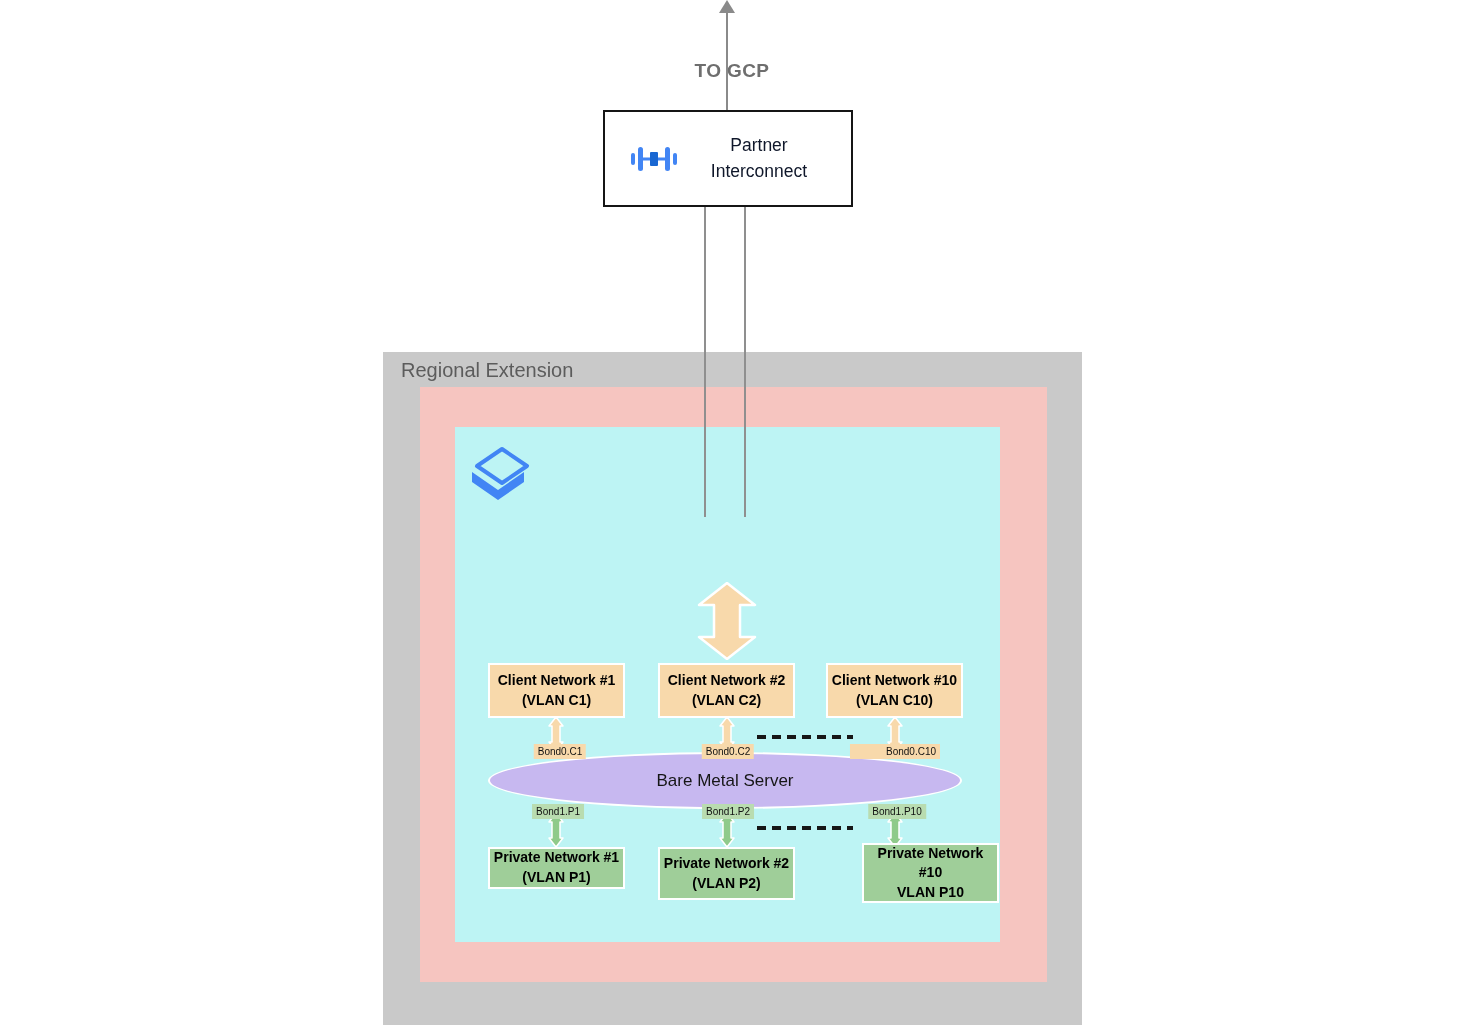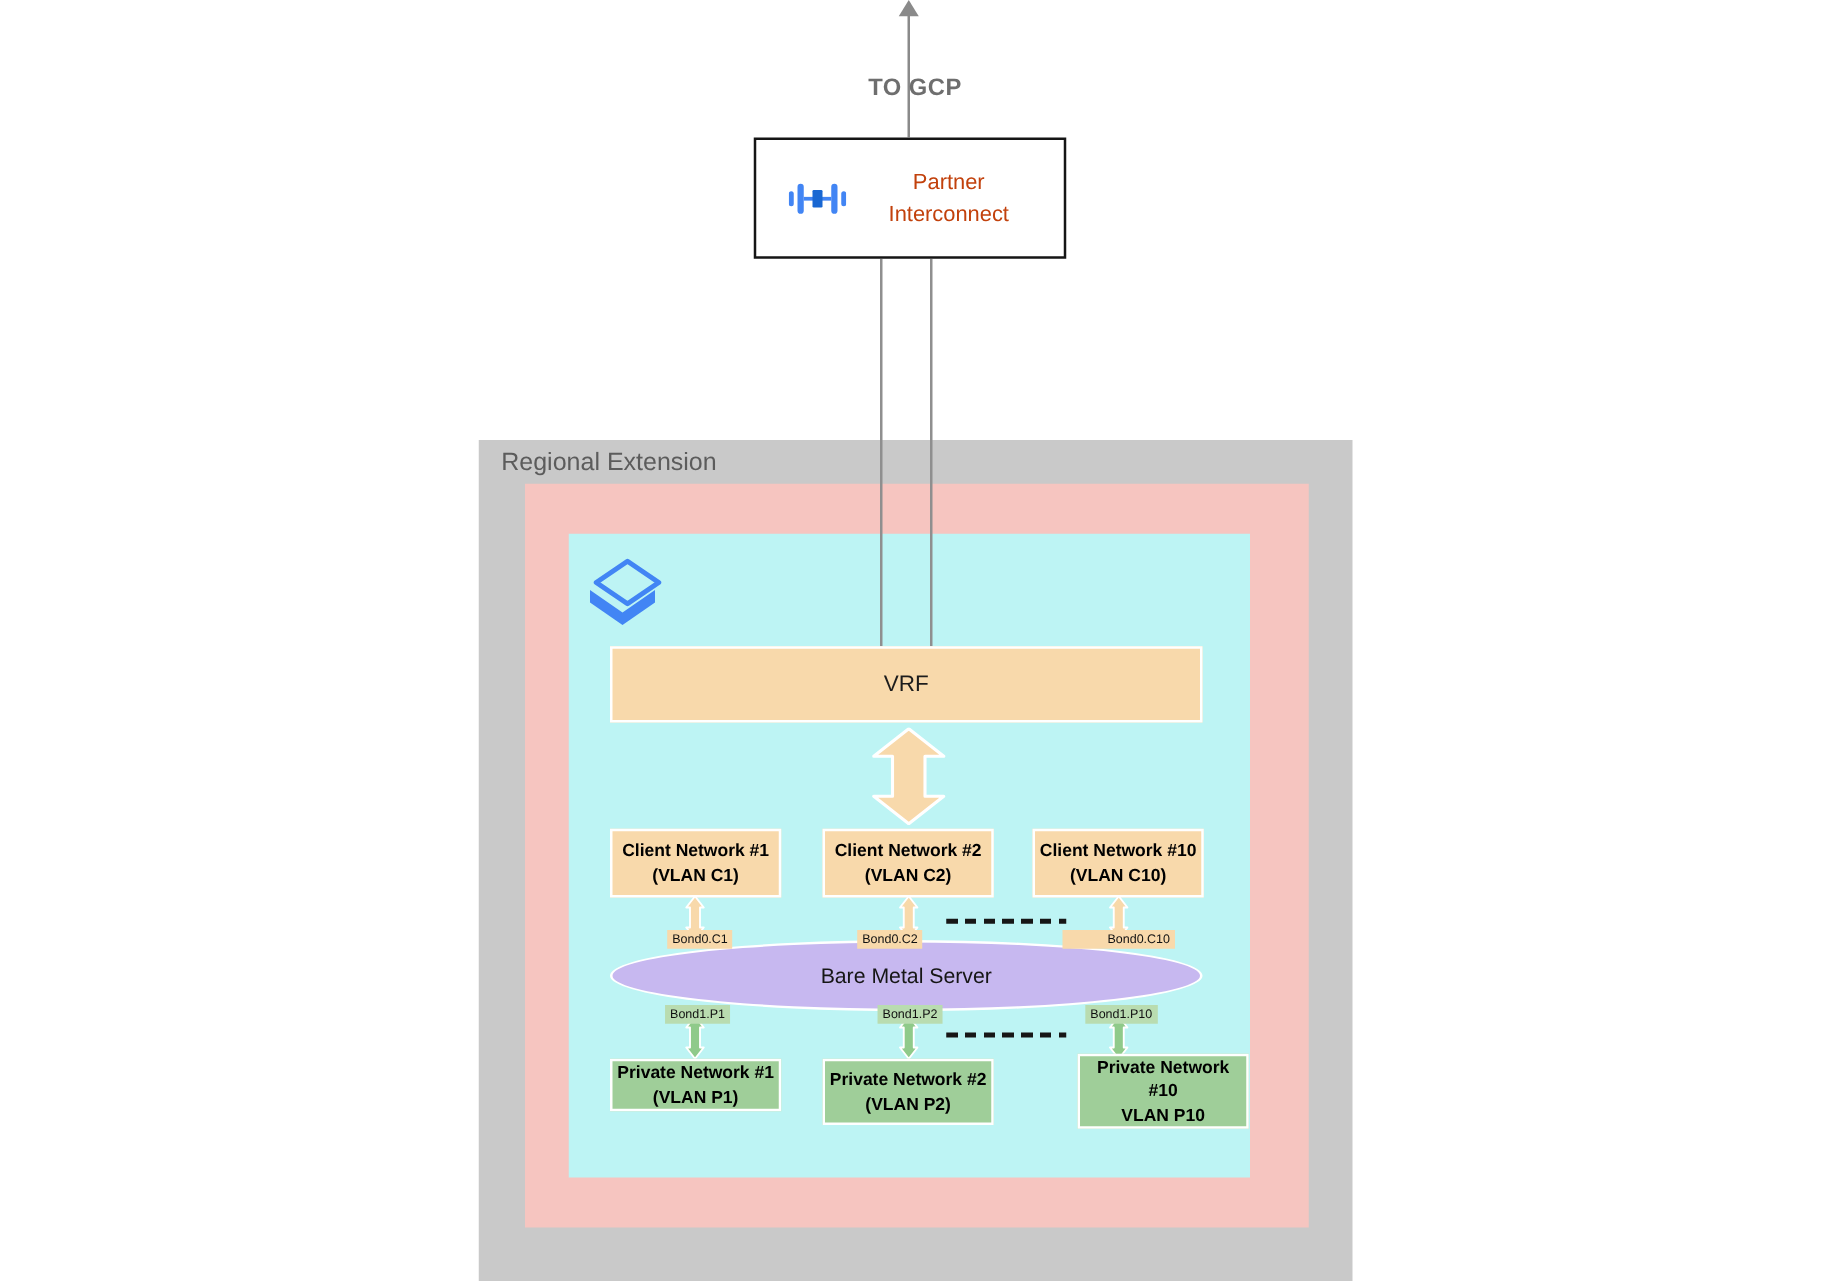--- a/index.html
+++ b/index.html
@@ -13,21 +13,21 @@
       border-left:8px solid transparent; border-right:8px solid transparent;
       border-bottom:13px solid var(--line-gray,#8a8a8a); }
   .top-arrow-line { left:726px; top:11px; width:2px; height:99px; background:var(--line-gray,#8a8a8a); }
   .to-gcp { left:652px; top:60px; width:160px; text-align:center;
       font-size:19px; font-weight:bold; color:#6e6e6e; letter-spacing:.4px; }
 
   
   .pi-box { left:603px; top:110px; width:250px; height:97px; background:#ffffff;
       border:2px solid #151515; display:flex; align-items:center; }
   .pi-icon { margin-left:26px; flex:0 0 auto; }
-  .pi-label { flex:1; text-align:center; font-size:17.5px; color:#c2410c; line-height:1.45; padding-right:10px; }
+  .pi-label { flex:1; text-align:center; font-size:17.5px; color:#0f172a; line-height:1.45; padding-right:10px; }
 
   
   .conn { width:2px; height:310px; background:#8f8f8f; top:207px; }
   .conn1 { left:704px; } .conn2 { left:744px; }
 
   
   .regional { left:383px; top:352px; width:699px; height:673px; background:var(--regional-bg,#c9c9c9); }
   .regional-label { left:401px; top:359px; font-size:20px; color:#5c5c5c; }
   .pink { left:420px; top:387px; width:627px; height:595px; background:var(--pink-bg,#f6c5c0); }
   .cyan { left:455px; top:427px; width:545px; height:515px; background:var(--cyan-bg,#bdf4f4); }
@@ -44,21 +44,21 @@
       justify-content:center; text-align:center; font-size:14px; line-height:1.4; color:#000000;font-weight:bold; }
   .client { background:var(--peach,#f8d9ab); top:663px; height:55px; width:137px; }
   .cn1 { left:488px; } .cn2 { left:658px; } .cn3 { left:826px; }
 
   .pa1 { left:548px; top:716px; } .pa2 { left:719px; top:716px; } .pa3 { left:887px; top:716px; }
   .ga1 { left:548px; top:812px; } .ga2 { left:719px; top:812px; } .ga3 { left:887px; top:812px; }
 
   .bond { font-size:10px; color:#111; padding:2px 4px; transform:translateX(-50%);
       white-space:nowrap; z-index:6; }
   .bond0 { background:var(--peach,#f8d9ab); top:744px; }
-  .b01 { left:560px; } .b02 { left:712px; } .b03 { left:895px;padding-left:36px; }
+  .b01 { left:560px; } .b02 { left:728px; } .b03 { left:895px;padding-left:36px; }
   .bond1 { background:var(--green-light,#b9dcb0); top:804px; }
   .b11 { left:558px; } .b12 { left:728px; } .b13 { left:897px; }
 
   .dashes { width:96px; height:4px;
       background:repeating-linear-gradient(90deg,#161616 0 9px,transparent 9px 15px); }
   .dash1 { left:757px; top:735px; }
   .dash2 { left:757px; top:826px; }
 
   .bms { left:488px; top:752px; width:474px; height:57px; background:var(--purple,#c7b8f0);
       border:2px solid #ffffff; border-radius:50%; display:flex; align-items:center;
@@ -107,21 +107,20 @@
       <div>Partner</div>
       <div>Interconnect</div>
     </div>
   </div>
 
   <svg class="abs layers-icon" width="64" height="62" viewBox="0 0 64 62">
     <polygon class="fill-blue" points="4,26 30,44 56,26 56,36 30,54 4,36"></polygon>
     <polygon class="stroke-blue" stroke-width="4" stroke-linejoin="round" points="34,3 59,20 34,37 9,20"></polygon>
   </svg>
 
-  <div class="abs vrf">VRF</div>
 
   <svg class="abs big-arrow" width="60" height="78" viewBox="0 0 60 78">
     <polygon class="arrow-peach" points="30,1 58,23 43,23 43,55 58,55 30,77 2,55 17,55 17,23 2,23"></polygon>
   </svg>
 
   <div class="abs netbox client cn1">
     <div>Client Network #1</div>
     <div>(VLAN C1)</div>
   </div>
   <div class="abs netbox client cn2">

